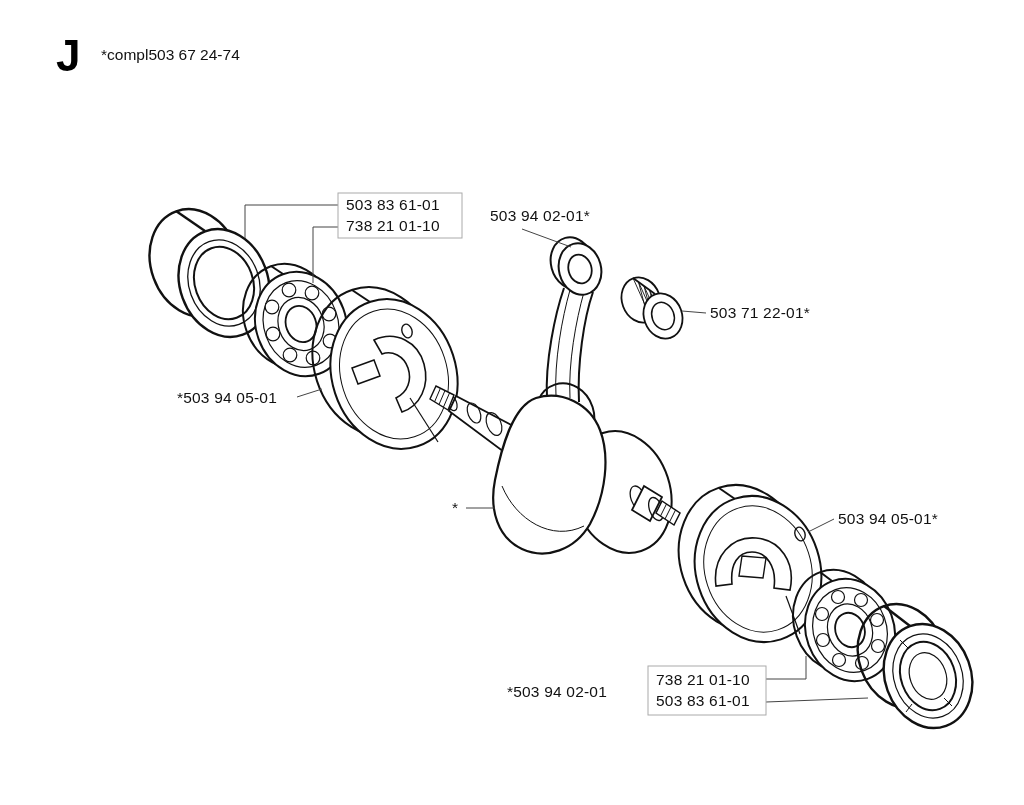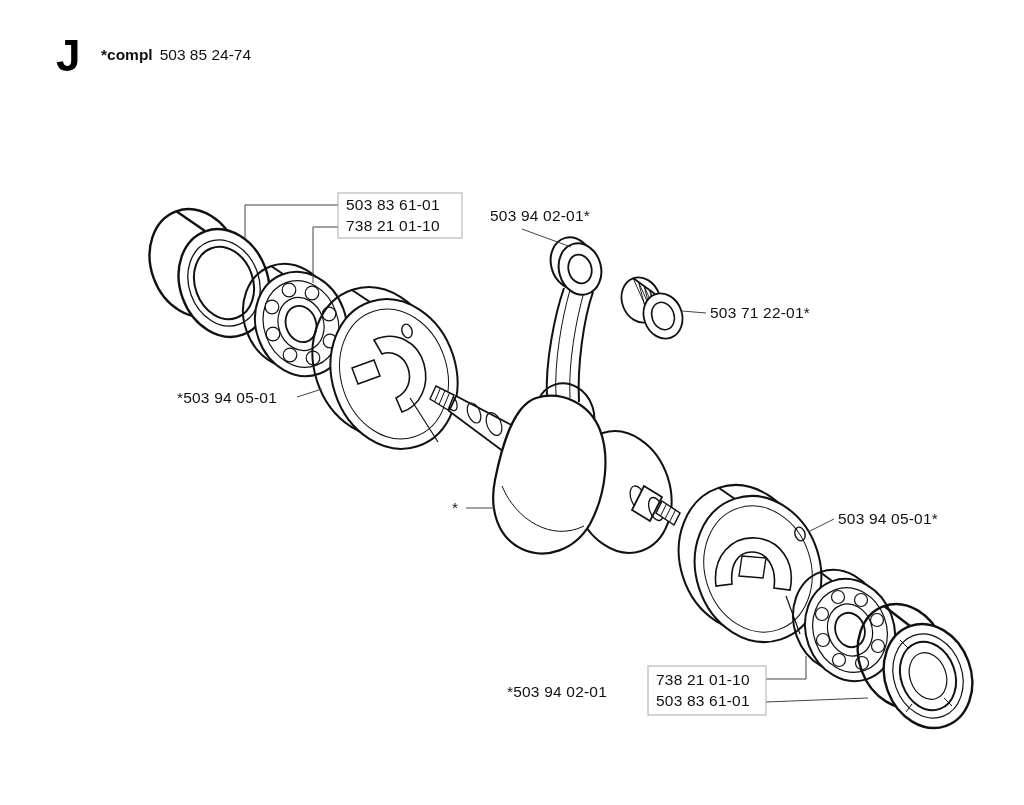--- a/index.html
+++ b/index.html
@@ -18,35 +18,35 @@
   .section-letter {
     position: absolute; left: 56px; top: 34px;
     font-size: 44px; font-weight: 700; color: #000;
     line-height: 1;
   }
   .compl-line {
     position: absolute; left: 101px; top: 46px;
     font-size: 15.5px; color: #111;
     white-space: nowrap;
   }
-  .compl-line .bold { font-weight: 700; margin-right: 7px; }
+  .compl-line .bold { font-weight: 400; }
   svg.diagram { position: absolute; left: 0; top: 0; }
   svg text.pnum {
     font-family: "Liberation Sans", sans-serif;
     font-size: 15.5px; fill: #111; letter-spacing: 0.2px;
   }
 </style>
 </head>
 <body>
 
 <div class="canvas">
 
   <div class="section-letter">J</div>
   <div class="compl-line">
-    <span class="bold">*compl</span><span>503 85 24-74</span>
+    <span class="bold">*compl</span><span>503 67 24-74</span>
   </div>
 
   <svg class="diagram" width="1024" height="805" viewBox="0 0 1024 805">
 
     <g stroke="#111" fill="none" stroke-width="2.4">
       <ellipse cx="195" cy="263" rx="44" ry="55" transform="rotate(-20 195 263)"></ellipse>
       <line x1="176" y1="211" x2="205" y2="231"></line>
       <line x1="214" y1="315" x2="243" y2="335"></line>
       <ellipse cx="224" cy="283" rx="44" ry="55" transform="rotate(-20 224 283)" fill="#ffffff"></ellipse>
       <ellipse cx="224" cy="283" rx="35" ry="44" transform="rotate(-20 224 283)" stroke-width="1.3"></ellipse>

